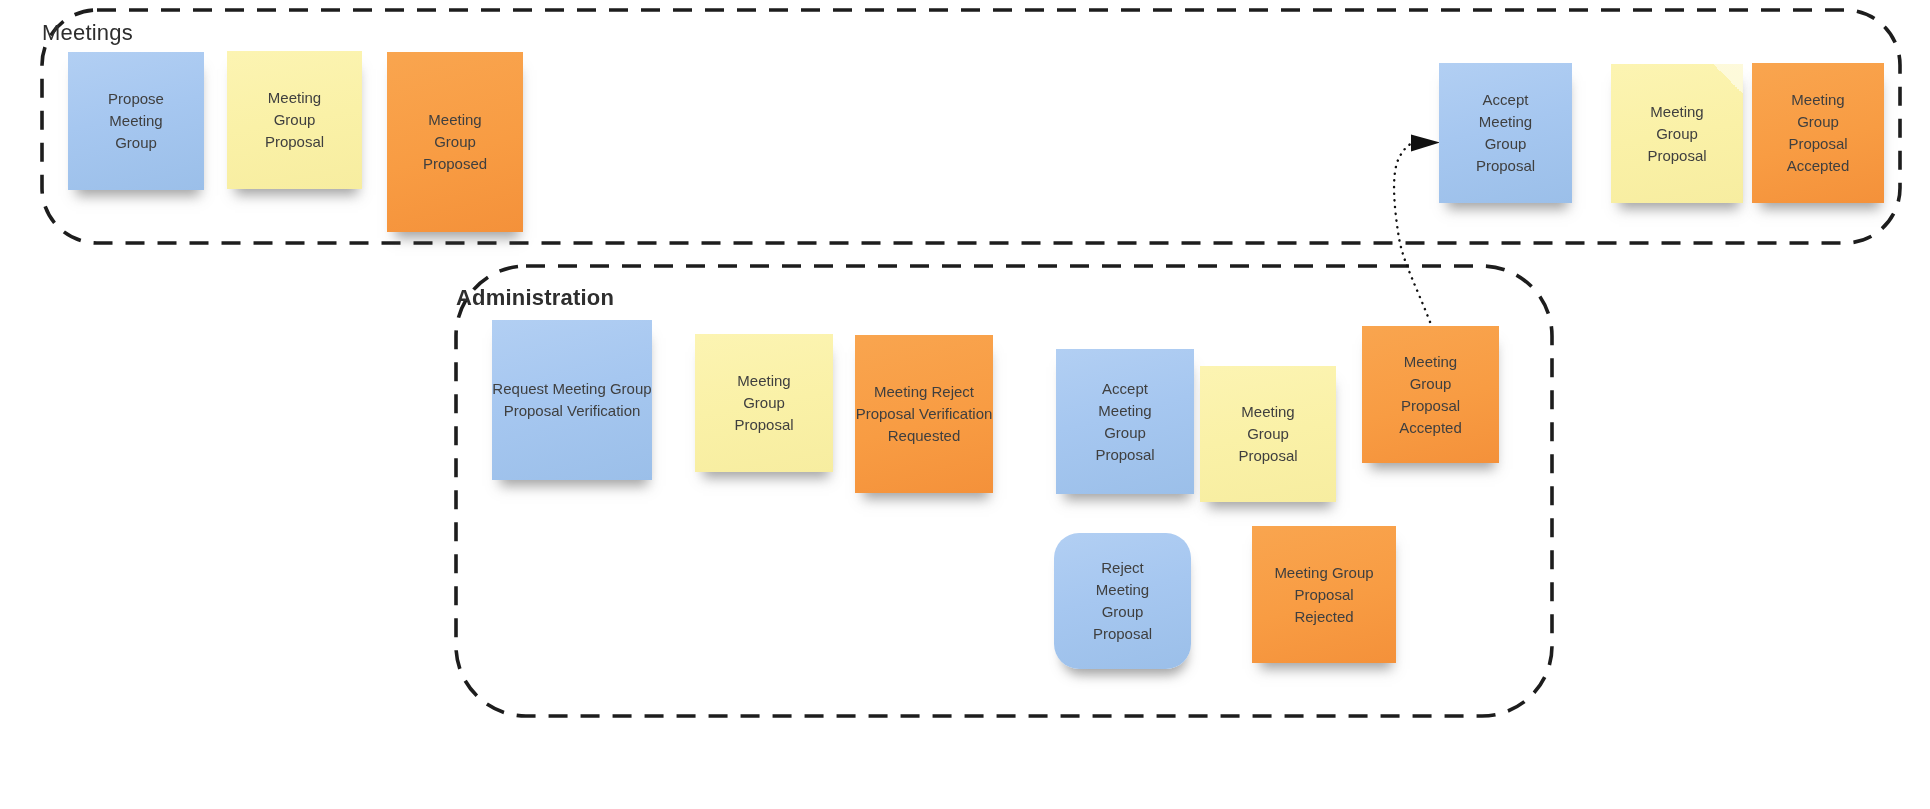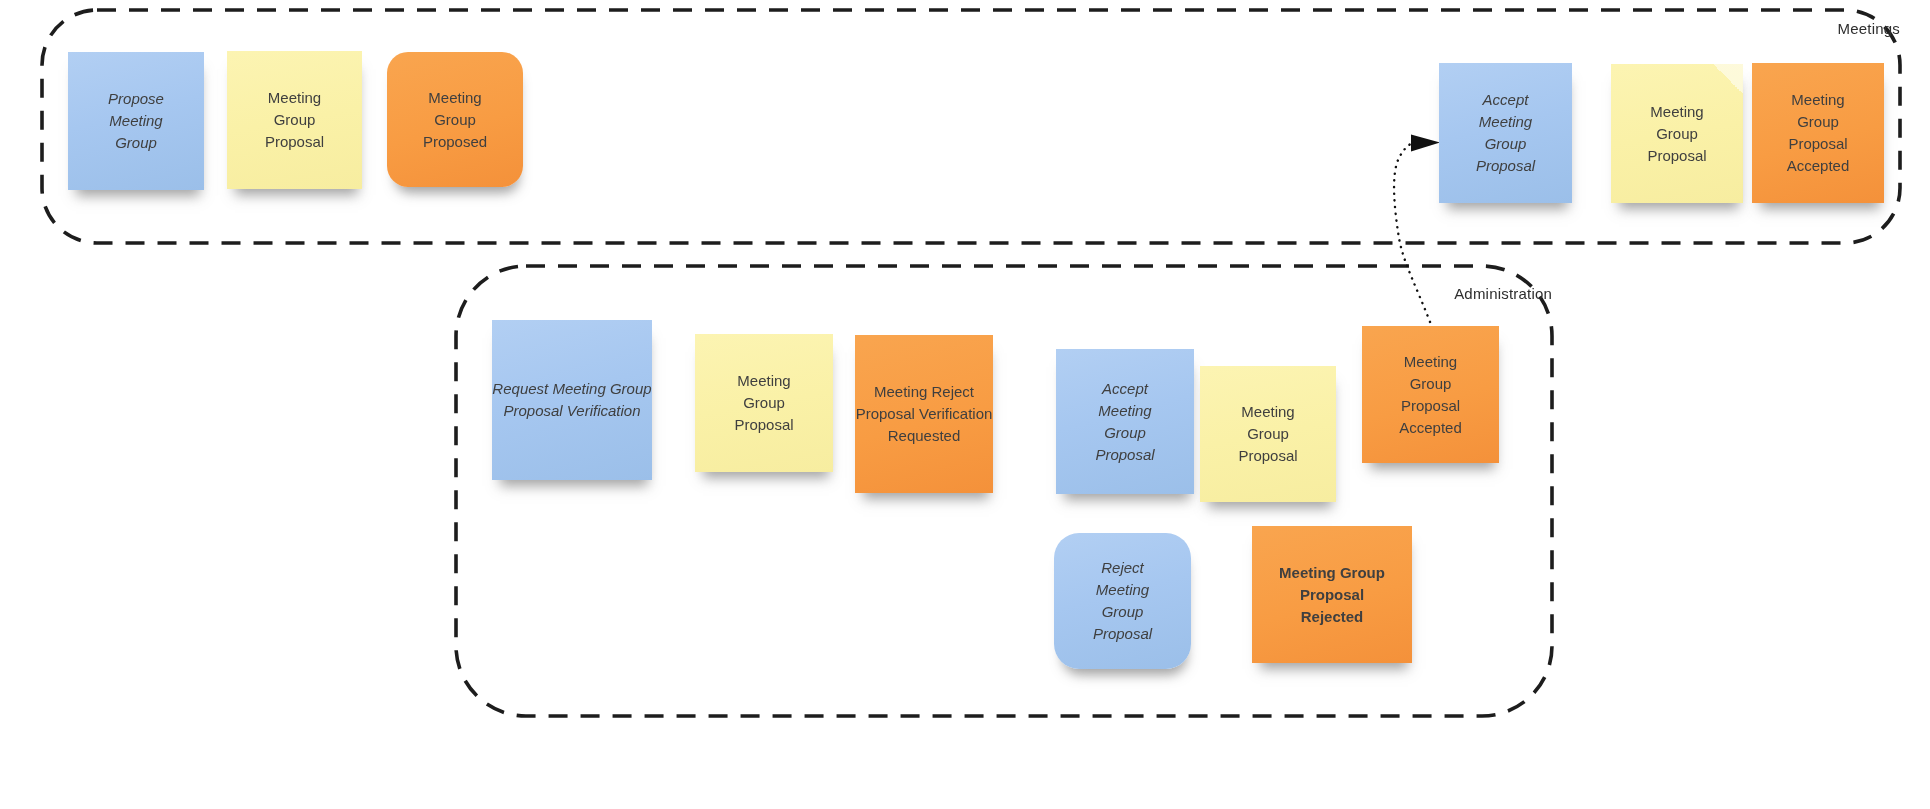--- a/index.html
+++ b/index.html
@@ -17,42 +17,41 @@
   }
   .diagram-layer {
     position: absolute;
     left: 0;
     top: 0;
     width: 1930px;
     height: 809px;
   }
   .region-title {
     position: absolute;
-    text-align: right;
-    font-size: 15px;
+    text-align: left;
+    font-size: 22px;
     color: #2e2e2e;
     letter-spacing: 0.2px;
   }
   .note {
     position: absolute;
     box-sizing: border-box;
     display: flex;
     align-items: center;
     justify-content: center;
     text-align: center;
     font-size: 15px;
     line-height: 22px;
     color: #3f3f3f;
     padding: 0 22px;
     box-shadow: 2px 12px 12px -6px rgba(90, 90, 90, 0.55);
   }
   .note.tight { padding: 0 0; }
   .note.blue {
     background: linear-gradient(165deg, #b2cff3 0%, #a6c7f0 45%, #9bbfe9 100%);
-    font-style: italic;
   }
   .note.yellow {
     background: linear-gradient(170deg, #fcf4b2 0%, #faf1a7 50%, #f7eda0 100%);
   }
   .note.orange {
     background: linear-gradient(165deg, #f9a54f 0%, #f89c43 55%, #f4913a 100%);
   }
   .note.fold::after {
     content: "";
     position: absolute;
@@ -69,31 +68,31 @@
 <div class="board">
 
   <svg class="diagram-layer" width="1930" height="809" viewBox="0 0 1930 809" xmlns="http://www.w3.org/2000/svg">
     <rect x="42" y="10" width="1858" height="233" rx="55" ry="55" fill="none" stroke="#1d1d1d" stroke-width="3.6" stroke-dasharray="19 13"></rect>
     <rect x="456" y="266" width="1096" height="450" rx="70" ry="70" fill="none" stroke="#1d1d1d" stroke-width="3.6" stroke-dasharray="19 13"></rect>
     <path d="M 1430 322 C 1417 288 1403 262 1399 238 C 1394 208 1391 173 1399 158 C 1403 150 1407 146 1412 143" fill="none" stroke="#111111" stroke-width="2.4" stroke-dasharray="0.2 6.5" stroke-linecap="round"></path>
     <polygon points="1411,134.5 1440,142.5 1411,151.5" fill="#111111"></polygon>
   </svg>
 
   <div class="region-title" style="left:42px; top:20px; width:1858px;">Meetings</div>
-  <div class="region-title" style="left:456px; top:285px; width:1096px;">Administration</div>
+  <div class="region-title" style="left:456px; top:285px; width:1096px;font-weight:bold;">Administration</div>
 
   <div class="note blue" style="left:68px;   top:52px;  width:136px; height:138px;">Propose Meeting Group</div>
   <div class="note yellow" style="left:227px;  top:51px;  width:135px; height:138px;">Meeting Group Proposal</div>
-  <div class="note orange" style="left:387px;  top:52px;  width:136px; height:135px;border-radius:21px;">Meeting Group Proposed</div>
+  <div class="note orange" style="left:387px;  top:52px;  width:136px; height:180px;">Meeting Group Proposed</div>
   <div class="note blue" style="left:1439px; top:63px;  width:133px; height:140px;">Accept Meeting Group Proposal</div>
   <div class="note yellow fold" style="left:1611px; top:64px; width:132px; height:139px;">Meeting Group Proposal</div>
   <div class="note orange" style="left:1752px; top:63px;  width:132px; height:140px;">Meeting Group Proposal Accepted</div>
 
   <div class="note blue tight" style="left:492px; top:320px; width:160px; height:160px;">Request Meeting Group Proposal Verification</div>
   <div class="note yellow" style="left:695px;  top:334px; width:138px; height:138px;">Meeting Group Proposal</div>
   <div class="note orange tight" style="left:855px; top:335px; width:138px; height:158px;">Meeting Reject Proposal Verification Requested</div>
   <div class="note blue" style="left:1056px; top:349px; width:138px; height:145px;">Accept Meeting Group Proposal</div>
   <div class="note yellow" style="left:1200px; top:366px; width:136px; height:136px;">Meeting Group Proposal</div>
   <div class="note orange" style="left:1362px; top:326px; width:137px; height:137px;">Meeting Group Proposal Accepted</div>
   <div class="note blue" style="left:1054px; top:533px; width:137px; height:136px;border-radius:25px;">Reject Meeting Group Proposal</div>
-  <div class="note orange" style="left:1252px; top:526px; width:160px; height:137px;font-weight:bold;">Meeting Group Proposal Rejected</div>
+  <div class="note orange" style="left:1252px; top:526px; width:144px; height:137px;">Meeting Group Proposal Rejected</div>
 
 </div>
 
 </body></html>

